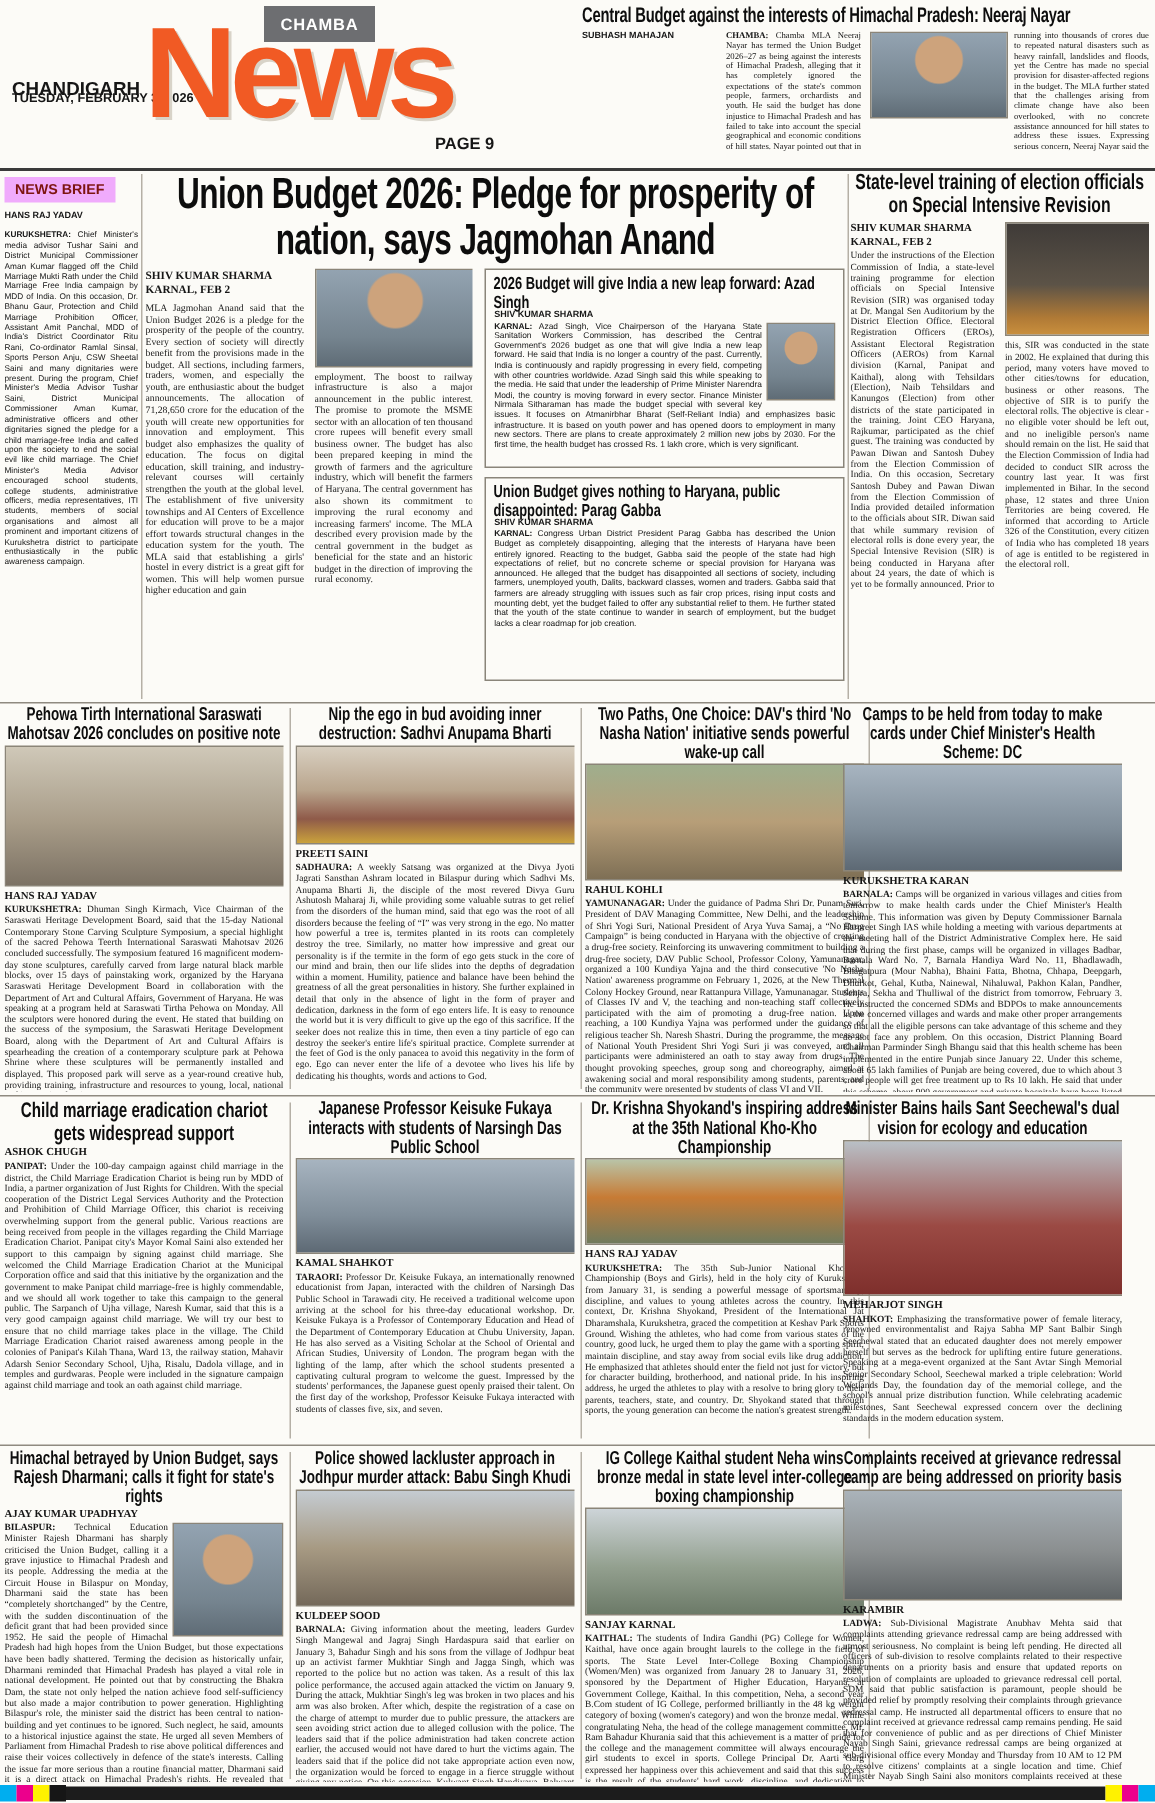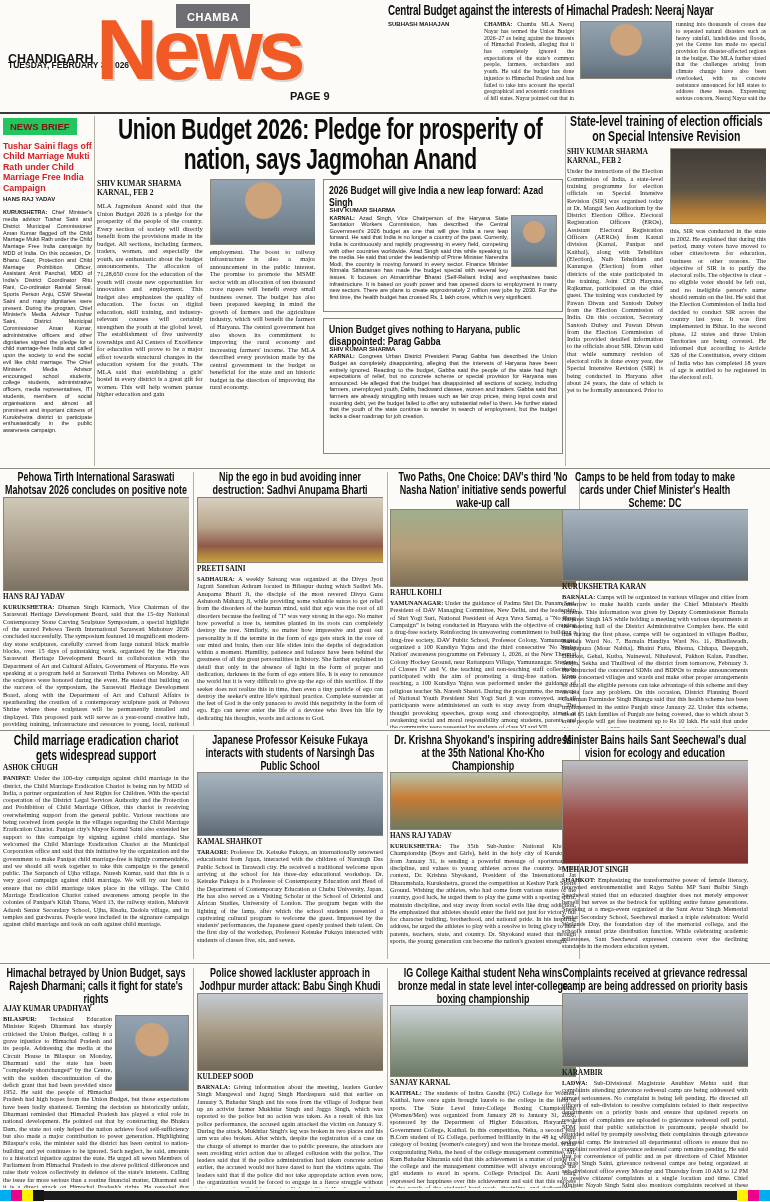--- a/index.html
+++ b/index.html
@@ -30,21 +30,21 @@
   .news-logo{position:absolute;left:96px;top:6px;font-family:"Liberation Sans",sans-serif;font-weight:700;
              font-size:86px;line-height:1;color:#f15a24;letter-spacing:-5px;text-shadow:2px 2px 0 #d8d3c8;}
   .page-no{position:absolute;left:290px;top:90px;font-family:"Liberation Sans",sans-serif;font-weight:700;font-size:11px;}
   
   .topart{position:absolute;left:388px;top:3px;width:378px;height:107px;}
   .topart .hl{font-size:13.5px;letter-spacing:-0.2px;margin-bottom:2px;}
   .topart .cols{column-count:4;column-gap:6px;font-size:5.8px;line-height:1.16;text-align:justify;height:80px;overflow:hidden;margin-top:4px;}
   .top-photo{width:100%;height:56px;break-before:column;-webkit-column-break-before:always;margin-bottom:2px;}
   
   .brief{position:absolute;left:3px;top:116px;width:89px;height:350px;}
-  .brief-tab{background:#22c55e;color:#7d1410;font-family:"Liberation Sans",sans-serif;font-weight:700;
+  .brief-tab{background:#f0abfc;color:#7d1410;font-family:"Liberation Sans",sans-serif;font-weight:700;
              font-size:9.5px;padding:3px 7px;display:inline-block;margin-bottom:6px;}
   .brief-hl{color:#d21f26;font-family:"Liberation Sans",sans-serif;font-weight:700;font-size:8.8px;line-height:1.18;margin:0 0 3px;}
   .brief-body{font-family:"Liberation Sans",sans-serif;font-size:5.5px;line-height:1.24;text-align:justify;height:252px;overflow:hidden;}
   
   .mainart{position:absolute;left:97px;top:114px;width:466px;height:354px;}
   .main-hl{font-size:27px;letter-spacing:-0.5px;}
   .main-flex{display:flex;gap:8px;margin-top:8px;}
   .main-cols{width:238px;column-count:2;column-gap:7px;font-size:6.5px;line-height:1.17;text-align:justify;height:278px;overflow:hidden;}
   .main-by{font-size:7.5px;font-weight:700;line-height:1.3;margin-bottom:4px;}
   .main-photo{width:100%;height:64px;break-before:column;-webkit-column-break-before:always;margin-bottom:3px;}
@@ -95,21 +95,20 @@
       <p class="body" style="font-size:5.8px;"><b class="lead">CHAMBA:</b> <span>Chamba MLA Neeraj Nayar has termed the Union Budget 2026–27 as being against the interests of Himachal Pradesh, alleging that it has completely ignored the expectations of the state's common people, farmers, orchardists and youth. He said the budget has done injustice to Himachal Pradesh and has failed to take into account the special geographical and economic conditions of hill states. Nayar pointed out that in recent years the state has suffered losses</span></p>
       <div class="photo ph-port top-photo"></div>
       <p class="body" style="font-size:5.8px;">running into thousands of crores due to repeated natural disasters such as heavy rainfall, landslides and floods, yet the Centre has made no special provision for disaster-affected regions in the budget. The MLA further stated that the challenges arising from climate change have also been overlooked, with no concrete assistance announced for hill states to address these issues. Expressing serious concern, Neeraj Nayar said the decision of the central government to discontinue the revenue deficit grant is extremely alarming. He stressed that this grant was vital for a small state like Himachal Pradesh with limited resources.</p>
     </div>
   </section>
 
   <div class="hline" style="top:112px;background:#3a3a3a;height:1.5px;"></div>
 
   <aside class="brief">
     <div class="brief-tab">NEWS BRIEF</div>
-    <h3 class="brief-hl">Tushar Saini flags off Child Marriage Mukti Rath under Child Marriage Free India Campaign</h3>
     <div class="byline-sans">HANS RAJ YADAV</div>
     <p class="brief-body"><b class="lead">KURUKSHETRA:</b> <span>Chief Minister's media advisor Tushar Saini and District Municipal Commissioner Aman Kumar flagged off the Child Marriage Mukti Rath under the Child Marriage Free India campaign by MDD of India. On this occasion, Dr. Bhanu Gaur, Protection and Child Marriage Prohibition Officer, Assistant Amit Panchal, MDD of India's District Coordinator Ritu Rani, Co-ordinator Ramlal Sinsal, Sports Person Anju, CSW Sheetal Saini and many dignitaries were present. During the program, Chief Minister's Media Advisor Tushar Saini, District Municipal Commissioner Aman Kumar, administrative officers and other dignitaries signed the pledge for a child marriage-free India and called upon the society to end the social evil like child marriage. The Chief Minister's Media Advisor encouraged school students, college students, administrative officers, media representatives, ITI students, members of social organisations and almost all prominent and important citizens of Kurukshetra district to participate enthusiastically in the public awareness campaign.</span></p>
   </aside>
   <div class="vline" style="left:94px;top:116px;height:350px;"></div>
 
   <section class="mainart">
     <h1 class="hl main-hl cond">Union Budget 2026: Pledge for prosperity of nation, says Jagmohan Anand</h1>
     <div class="main-flex">
       <div class="main-cols">
         <div class="main-by">

